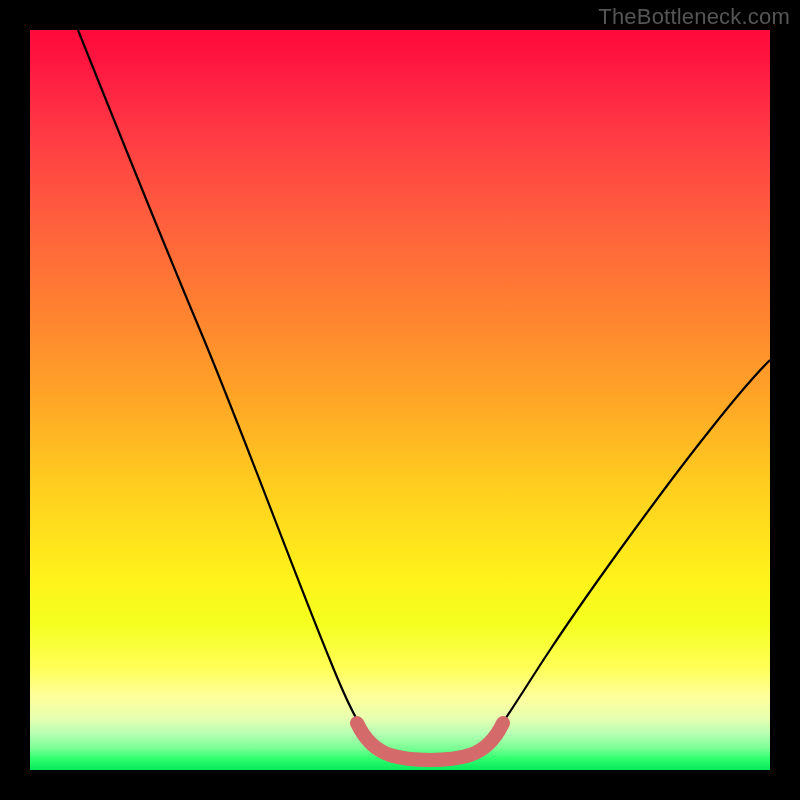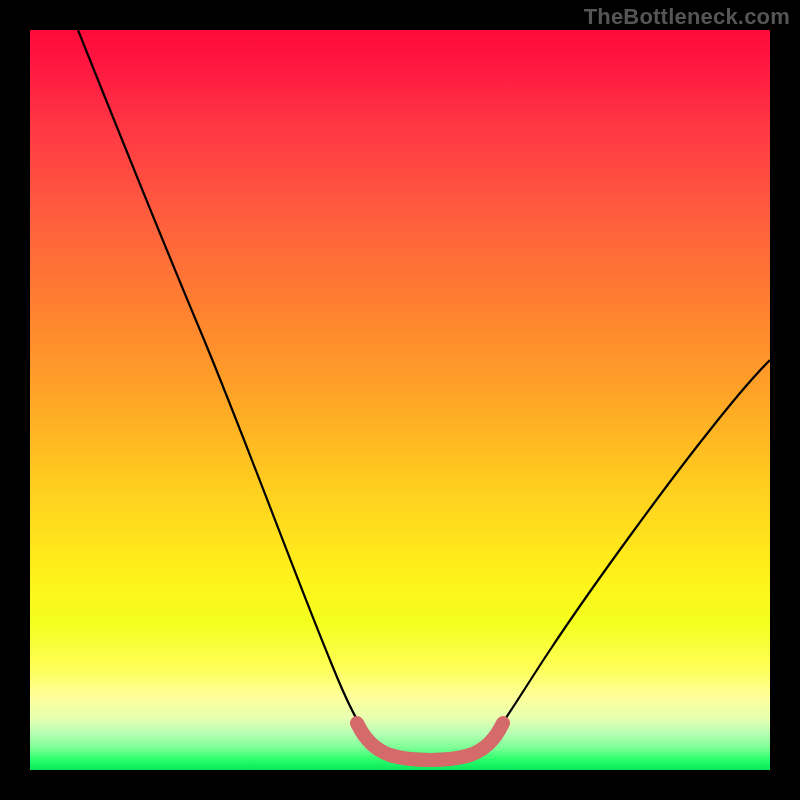--- a/index.html
+++ b/index.html
@@ -16,21 +16,21 @@
     width: 800px;
     height: 800px;
     background: #000;
   }
   .watermark {
     position: absolute;
     top: 4px;
     right: 10px;
     color: #555;
     font-size: 22px;
-    font-weight: 700;
+    font-weight: 400;
     letter-spacing: 0.2px;
     z-index: 20;
     pointer-events: none;
   }
   .plot-area {
     position: absolute;
     left: 30px;
     top: 30px;
     width: 740px;
     height: 740px;

